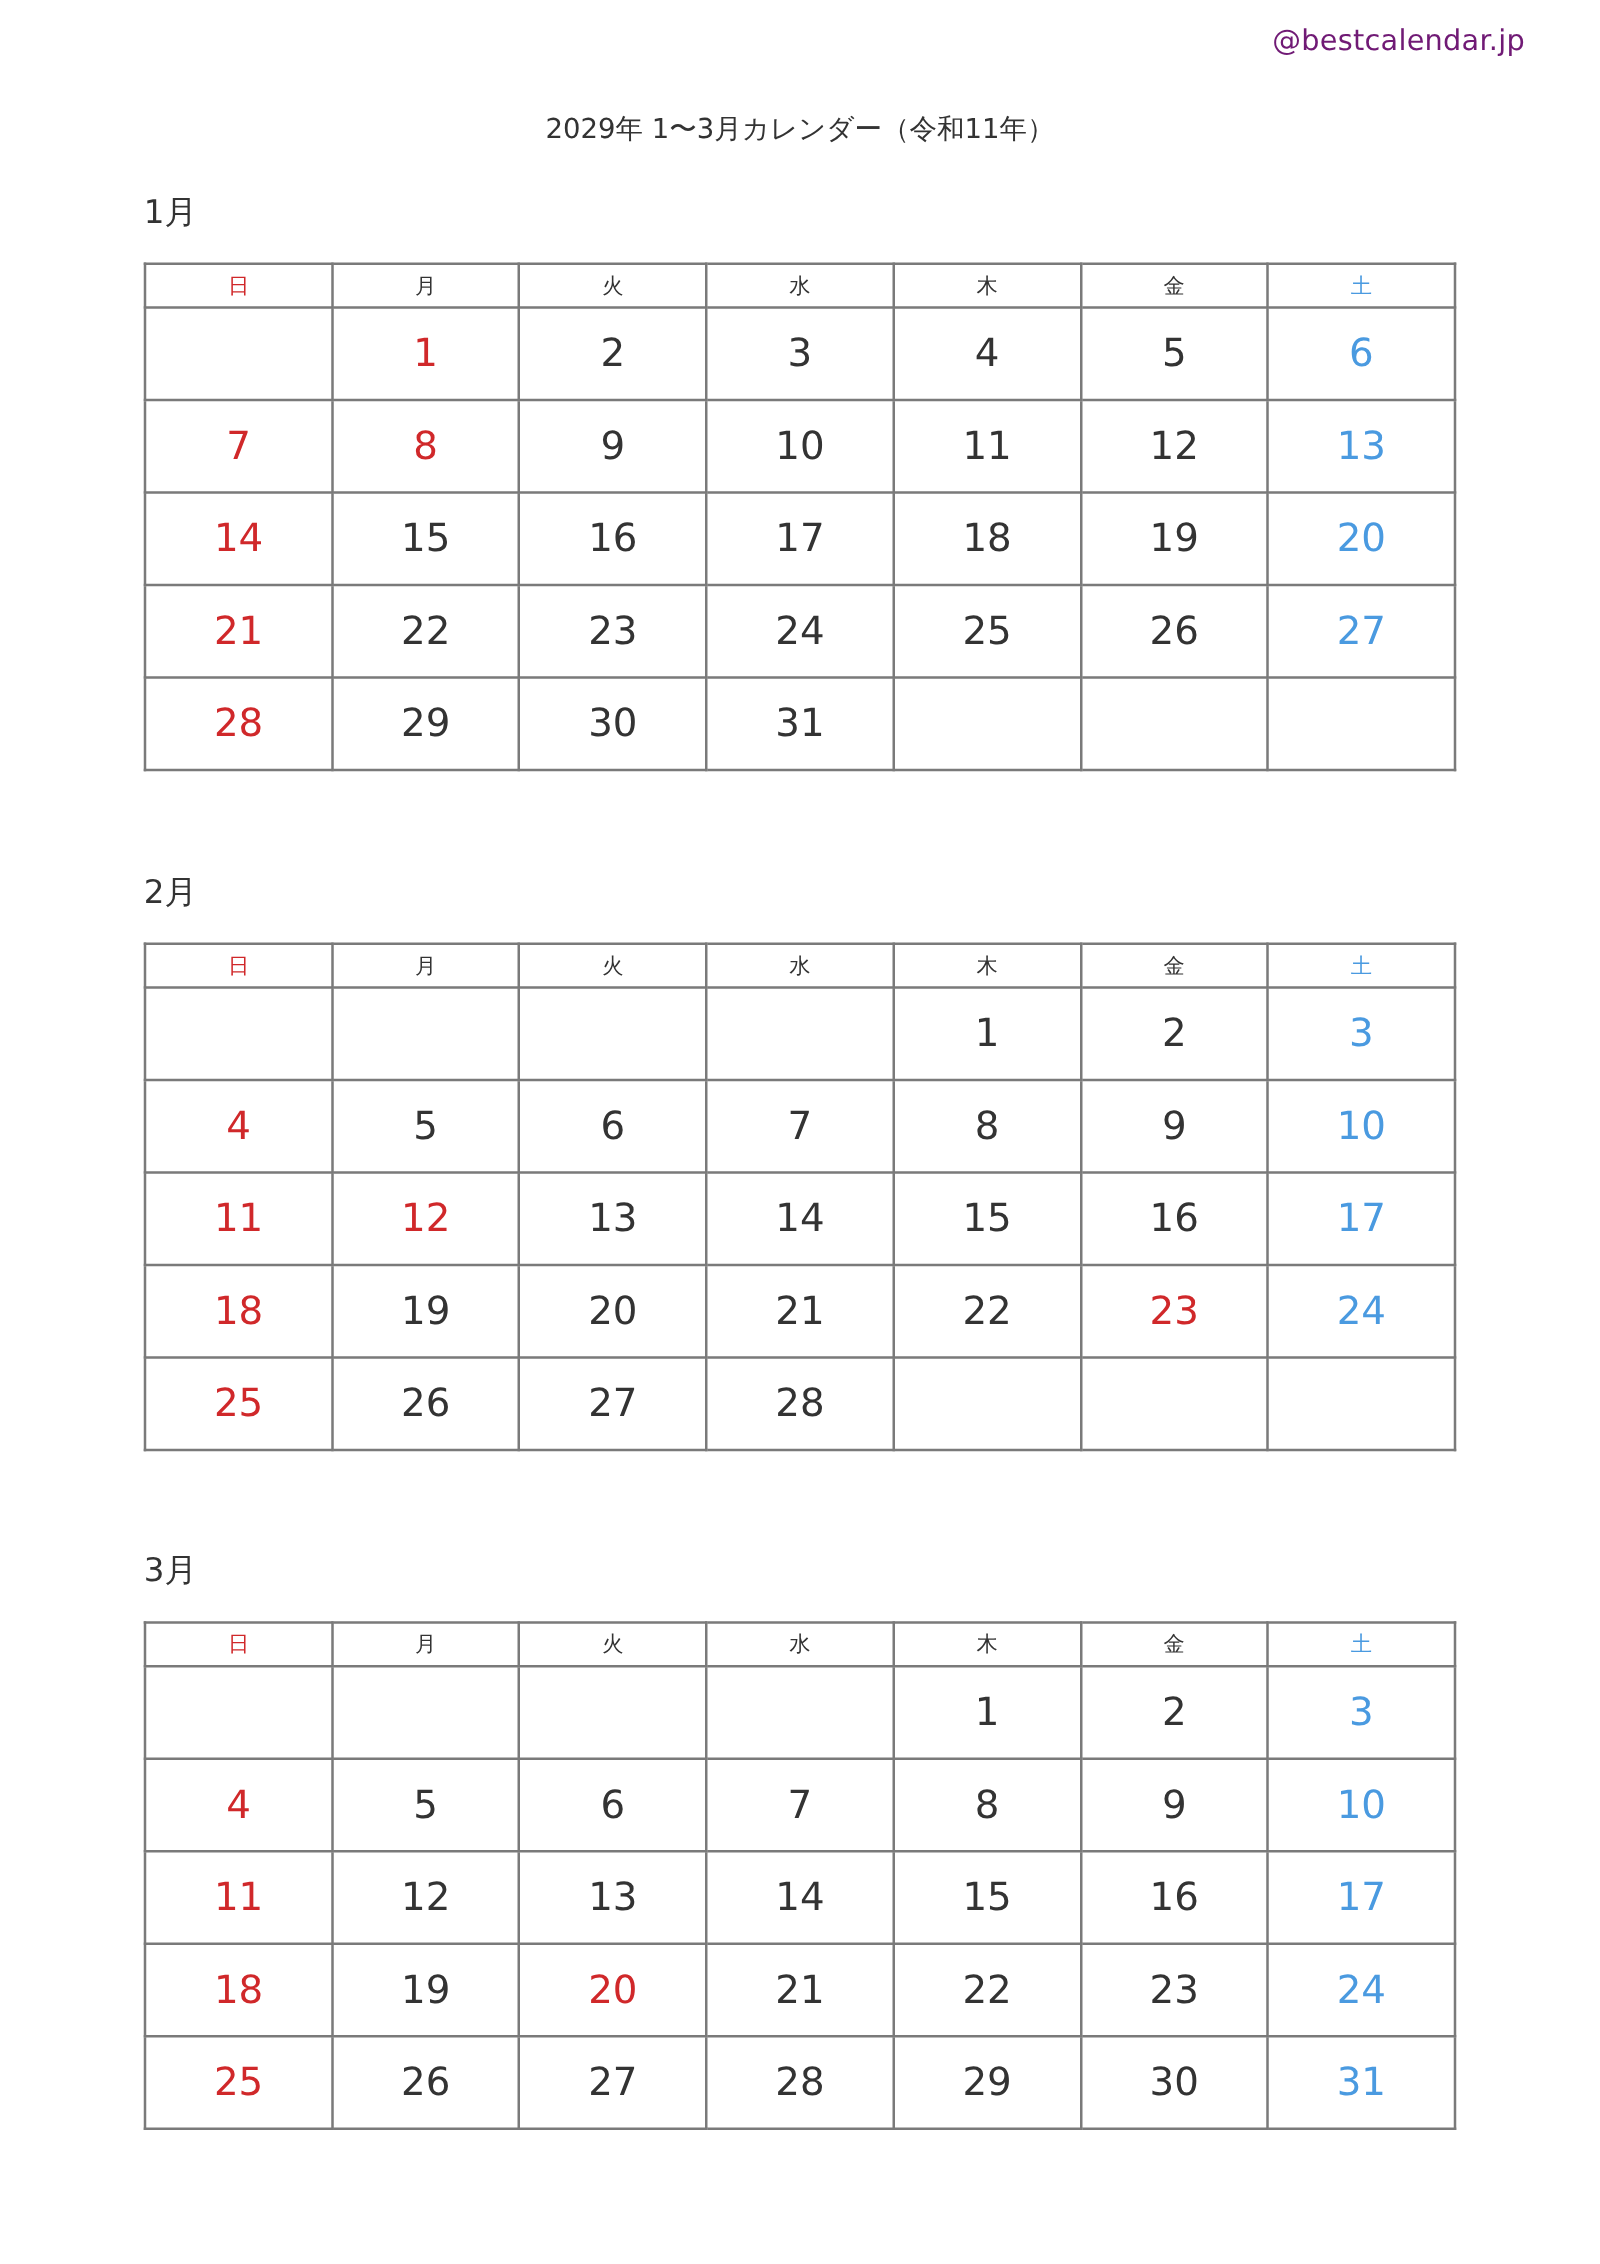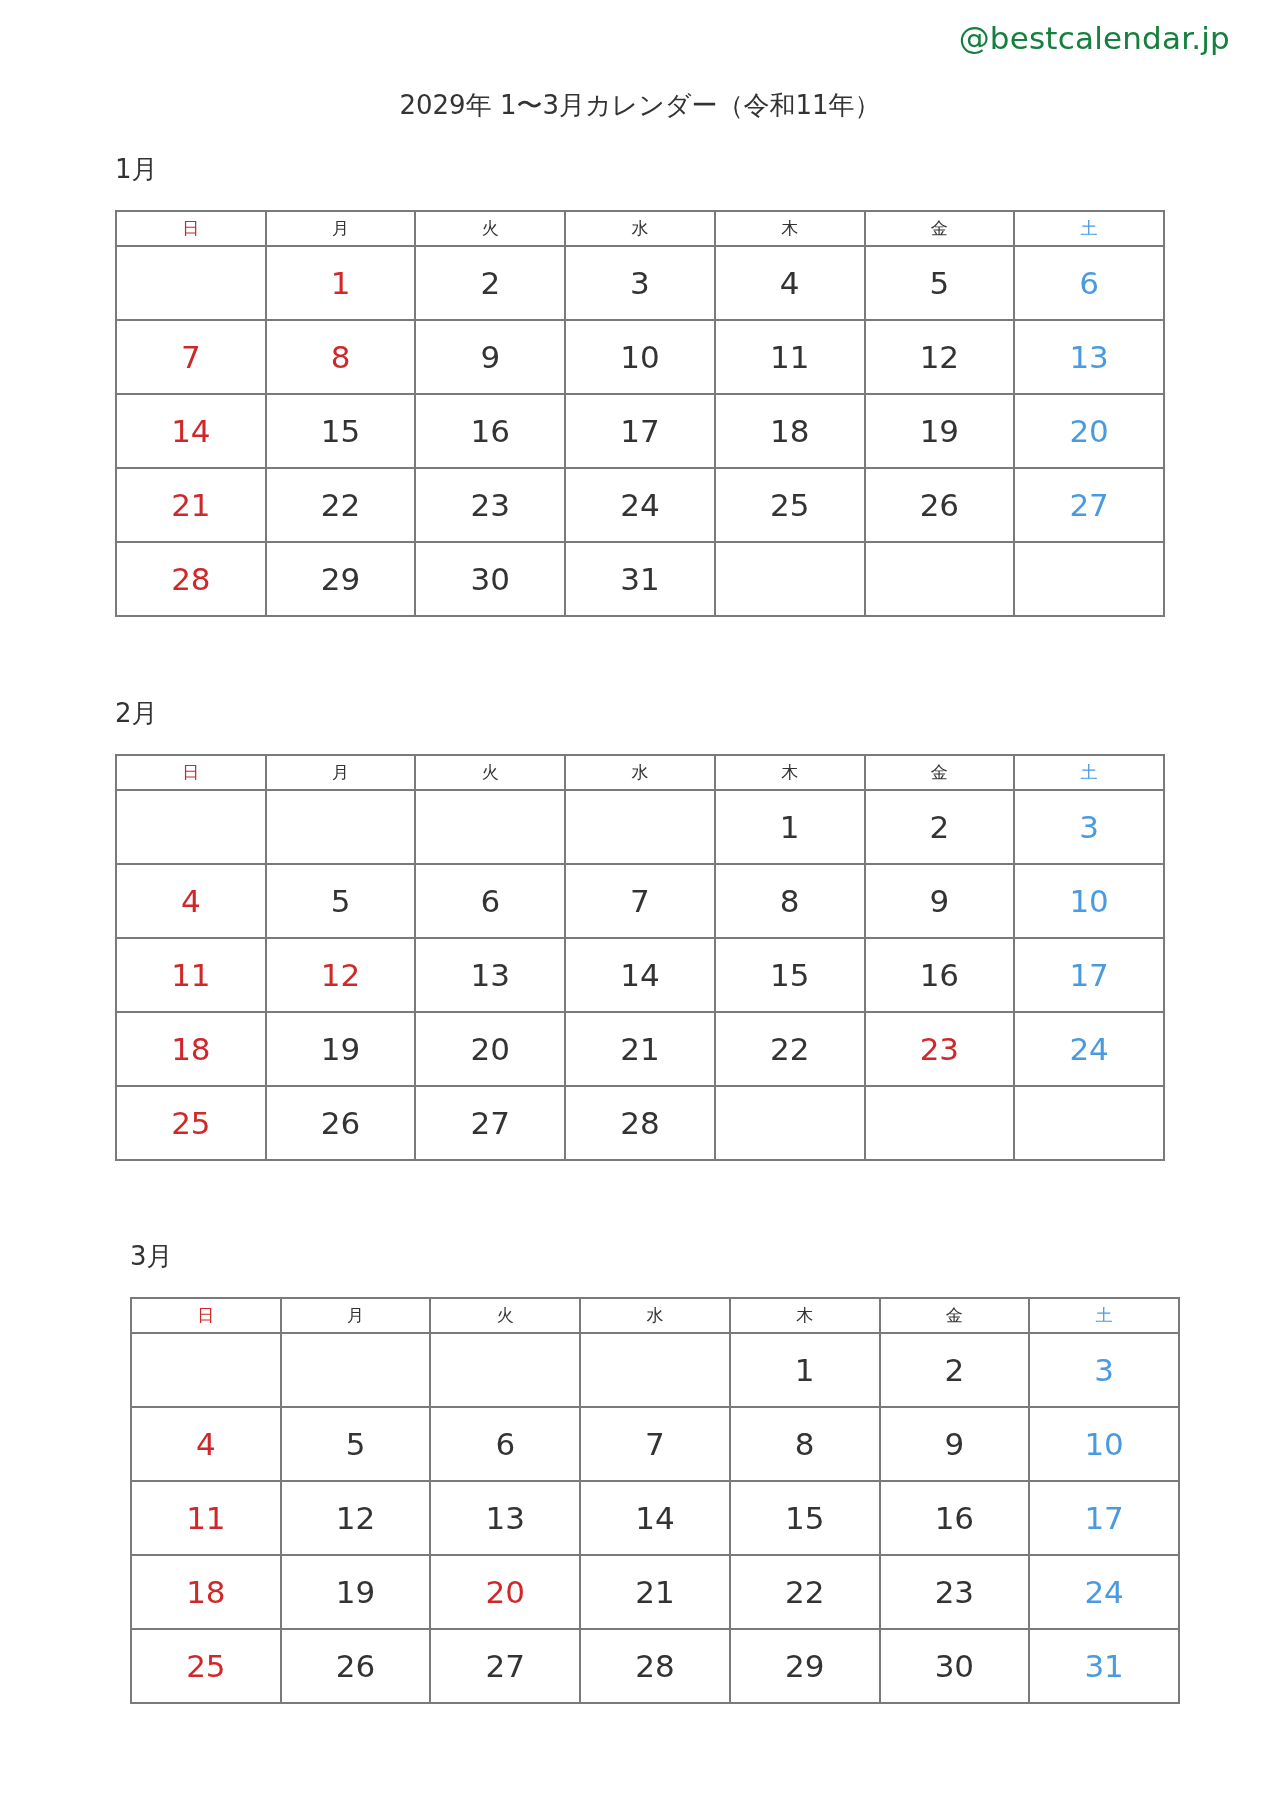--- a/index.html
+++ b/index.html
@@ -2,26 +2,26 @@
 <html><head>
 <meta charset="utf-8">
 <style>
   html, body { margin: 0; padding: 0; background: #ffffff; }
   body {
     width: 1280px; height: 1811px; position: relative; overflow: hidden;
     font-family: "DejaVu Sans", "Liberation Sans", sans-serif;
     color: #333333;
   }
   .watermark {
-    position: absolute; top: 20px; right: 50px;
-    font-size: 31px; color: #15803d; letter-spacing: 0.2px;
+    position: absolute; top: 20px; right: 60px;
+    font-size: 23px; color: #701a75; letter-spacing: 0.2px;
   }
   .page-title {
     position: absolute; top: 88px; left: 0; width: 1280px;
-    text-align: center; font-size: 26px; color: #333333;
+    text-align: center; font-size: 22px; color: #333333;
   }
   .month-block { position: absolute; left: 115px; width: 1050px; }
   .month-label {
     position: absolute; left: 0; width: 1050px; top: -58px;
     font-size: 26px; color: #333333;
   }
   table.cal {
     border-collapse: collapse; width: 1050px; table-layout: fixed;
   }
   table.cal th, table.cal td {
@@ -164,21 +164,21 @@
           <td>27</td>
           <td>28</td>
           <td></td>
           <td></td>
           <td class="sat"></td>
         </tr>
       </tbody>
     </table>
 </div>
 
-<div class="month-block" style="top:1297px;margin-left:15px;">
+<div class="month-block" style="top:1297px;">
   <div class="month-label">3月</div>
   <table class="cal">
       <thead>
         <tr>
           <th class="sun">日</th>
           <th>月</th>
           <th>火</th>
           <th>水</th>
           <th>木</th>
           <th>金</th>

